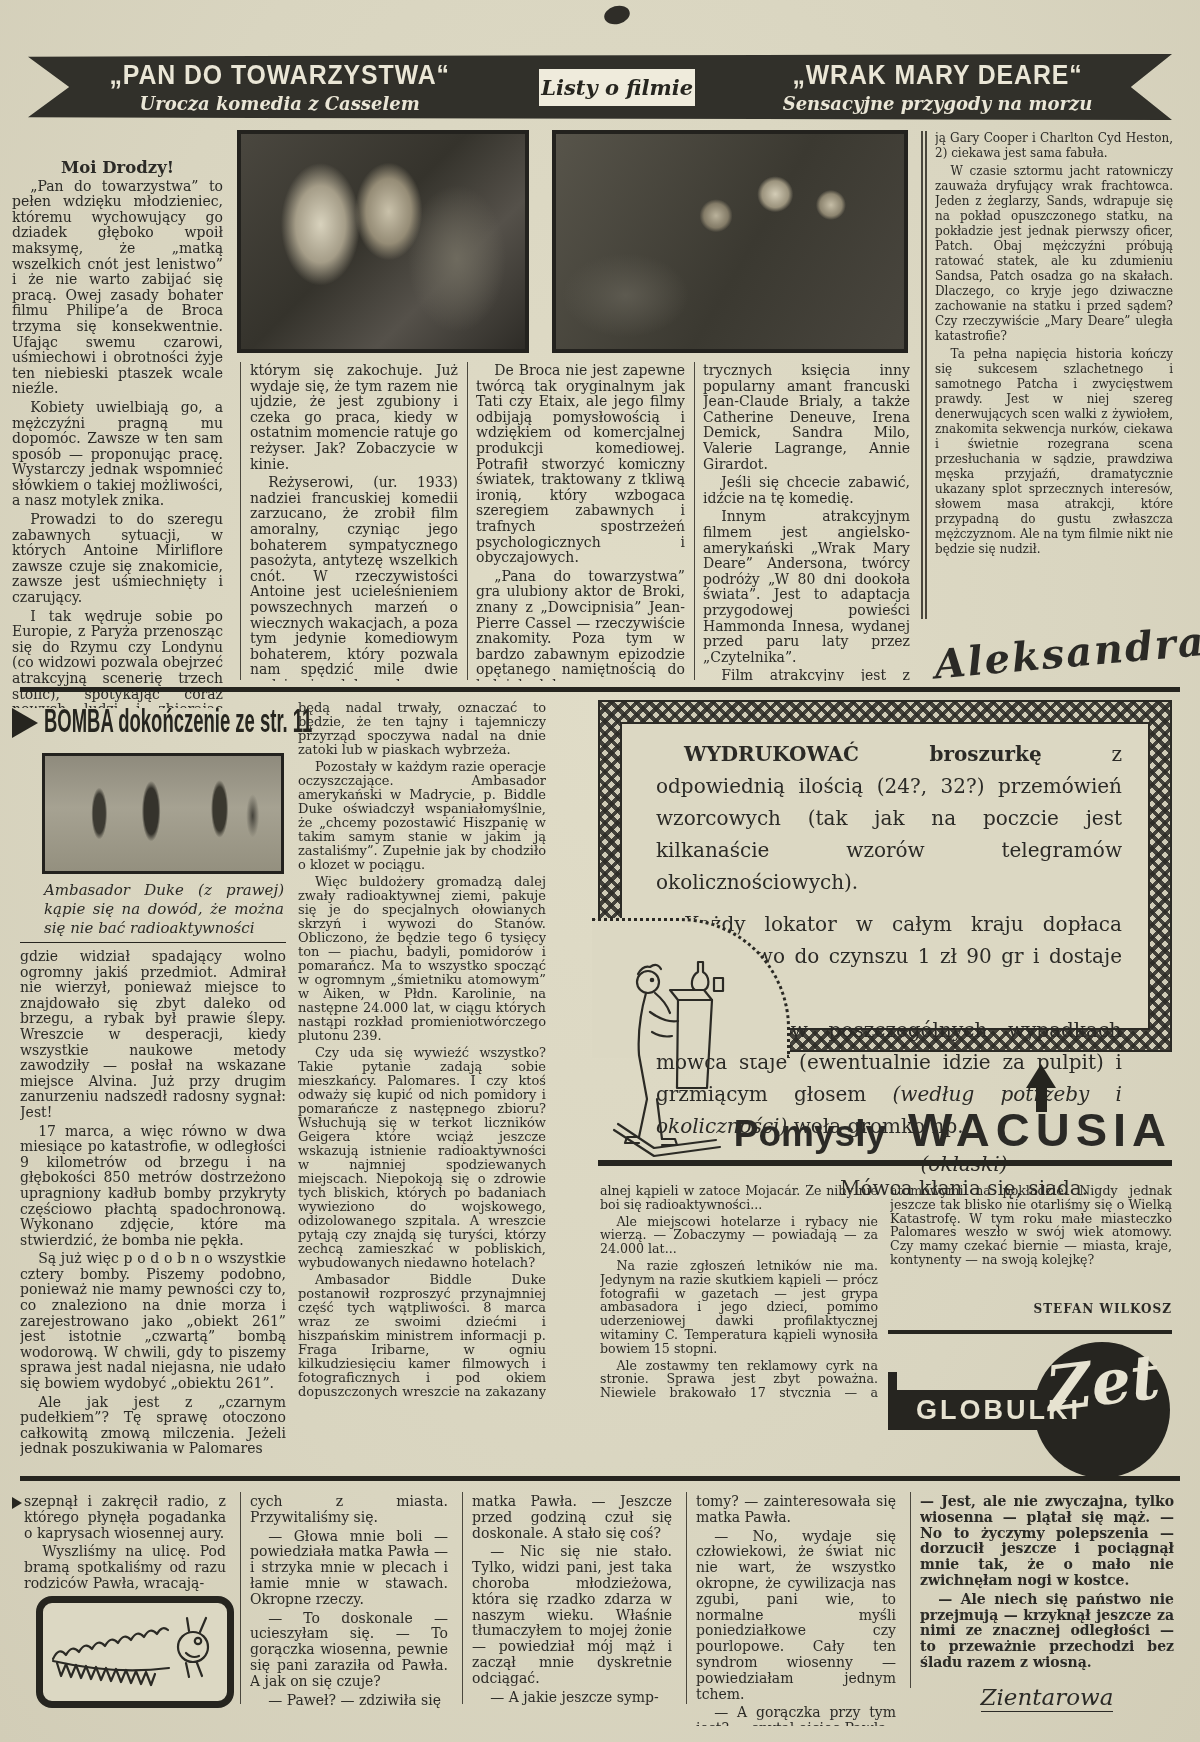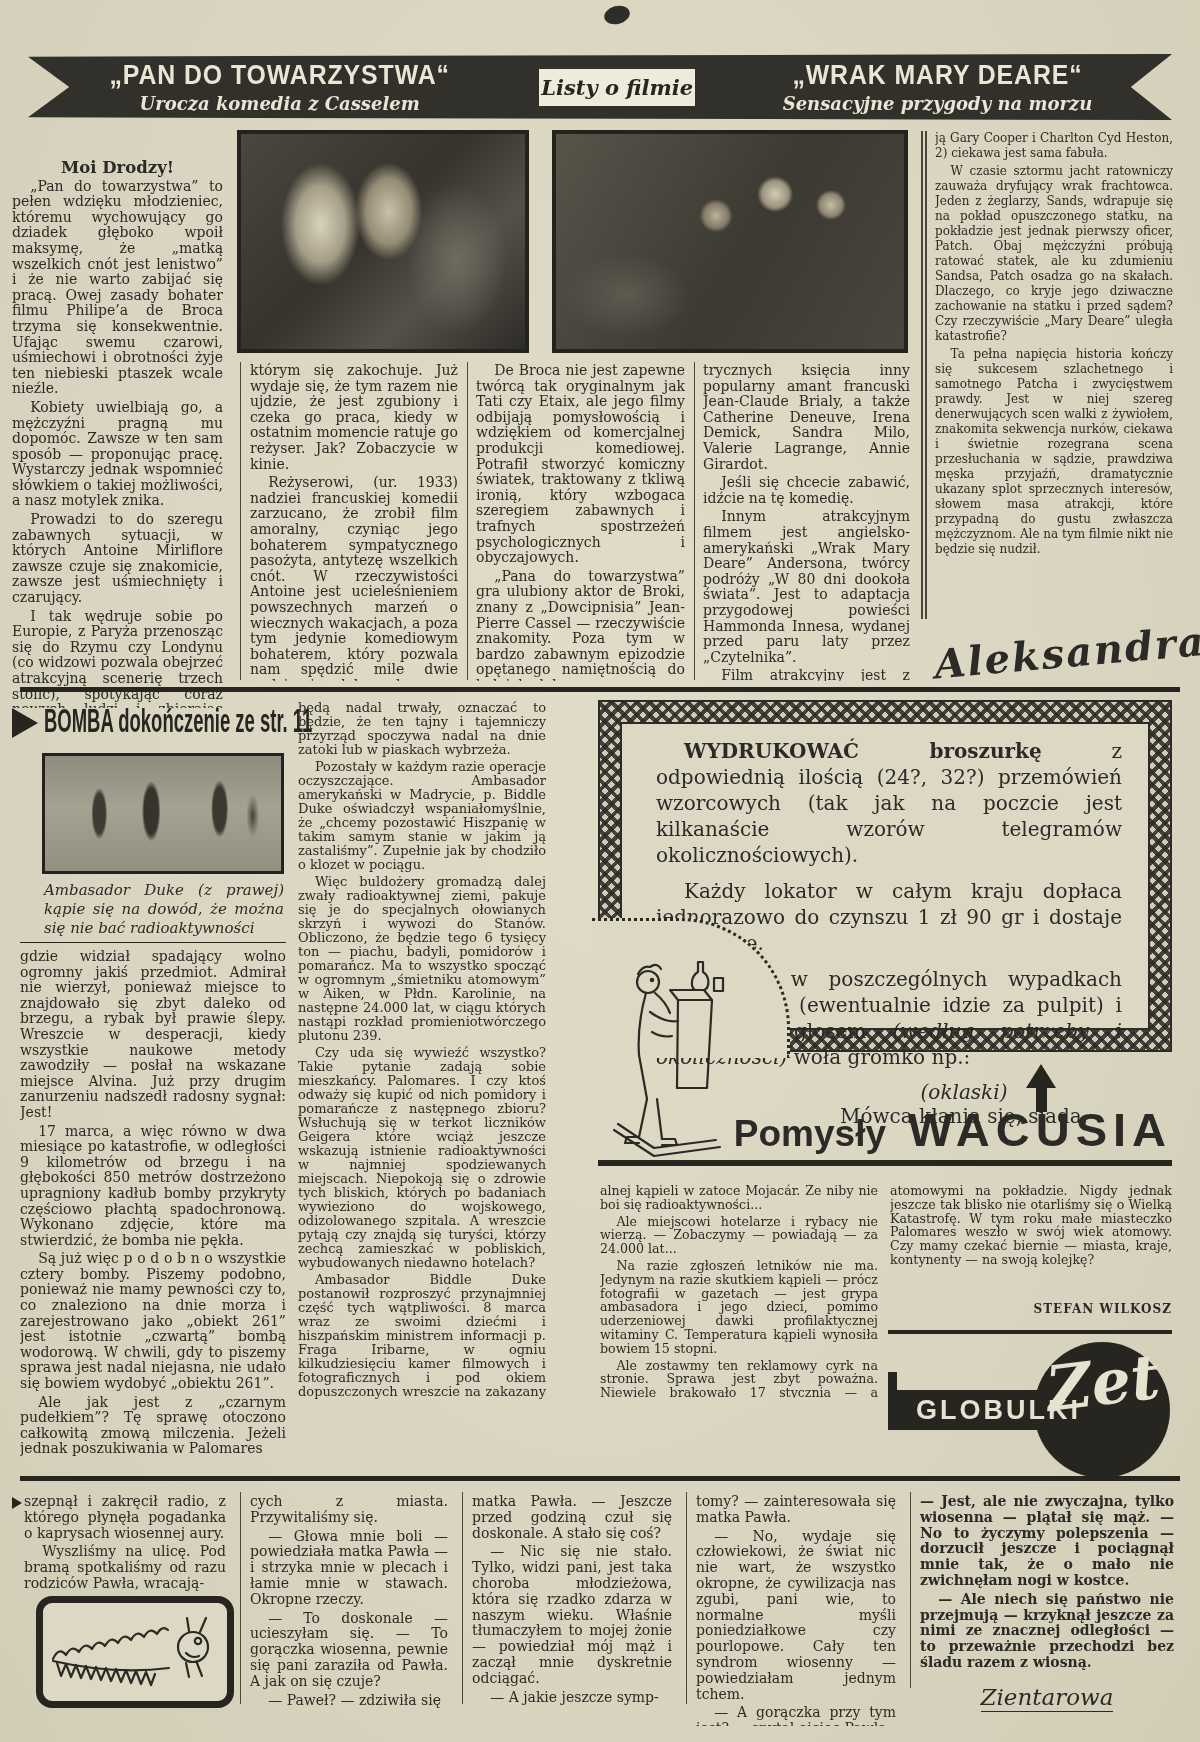--- a/index.html
+++ b/index.html
@@ -79,21 +79,21 @@
 
   
   .obox { left:598px; top:700px; width:574px; height:352px;
     background:
       repeating-linear-gradient(45deg, rgba(43,42,37,.85) 0 4px, rgba(0,0,0,0) 4px 9px),
       repeating-linear-gradient(-45deg, rgba(43,42,37,.85) 0 4px, rgba(0,0,0,0) 4px 9px),
       #cfcbb6;
     border:2px solid #2b2a25; }
   .obox-inner { position:absolute; left:20px; top:20px; right:20px; bottom:20px;
     background:#dcd8c3; border:2px solid #2b2a25; padding:14px 26px 6px 34px; }
-  .bpara { font-size:20px; line-height:26px; text-align:justify; text-indent:1.4em; margin-bottom:10px; }
+  .bpara { font-size:20px; line-height:32px; text-align:justify; text-indent:1.4em; margin-bottom:10px; }
   .box-shout { text-align:center; font-weight:bold; font-size:23px; margin:4px 0 2px 150px; }
   .box-aside { text-align:center; font-style:italic; font-size:20px; margin-left:150px; }
   .box-closing { text-align:center; font-size:20px; margin-left:150px; }
   .cutout { position:absolute; left:-8px; bottom:-8px; width:198px; height:140px;
     background:#dcd8c3; border-top-right-radius:110px;
     border-top:3px dotted #2b2a25; border-right:3px dotted #2b2a25; }
   .sketch { stroke:#2b2a25; fill:none; stroke-width:2.2; stroke-linecap:round; stroke-linejoin:round; }
 
   .up-arrow-head { position:absolute; left:1026px; top:1064px; width:0; height:0;
     border-left:15px solid transparent; border-right:15px solid transparent;

